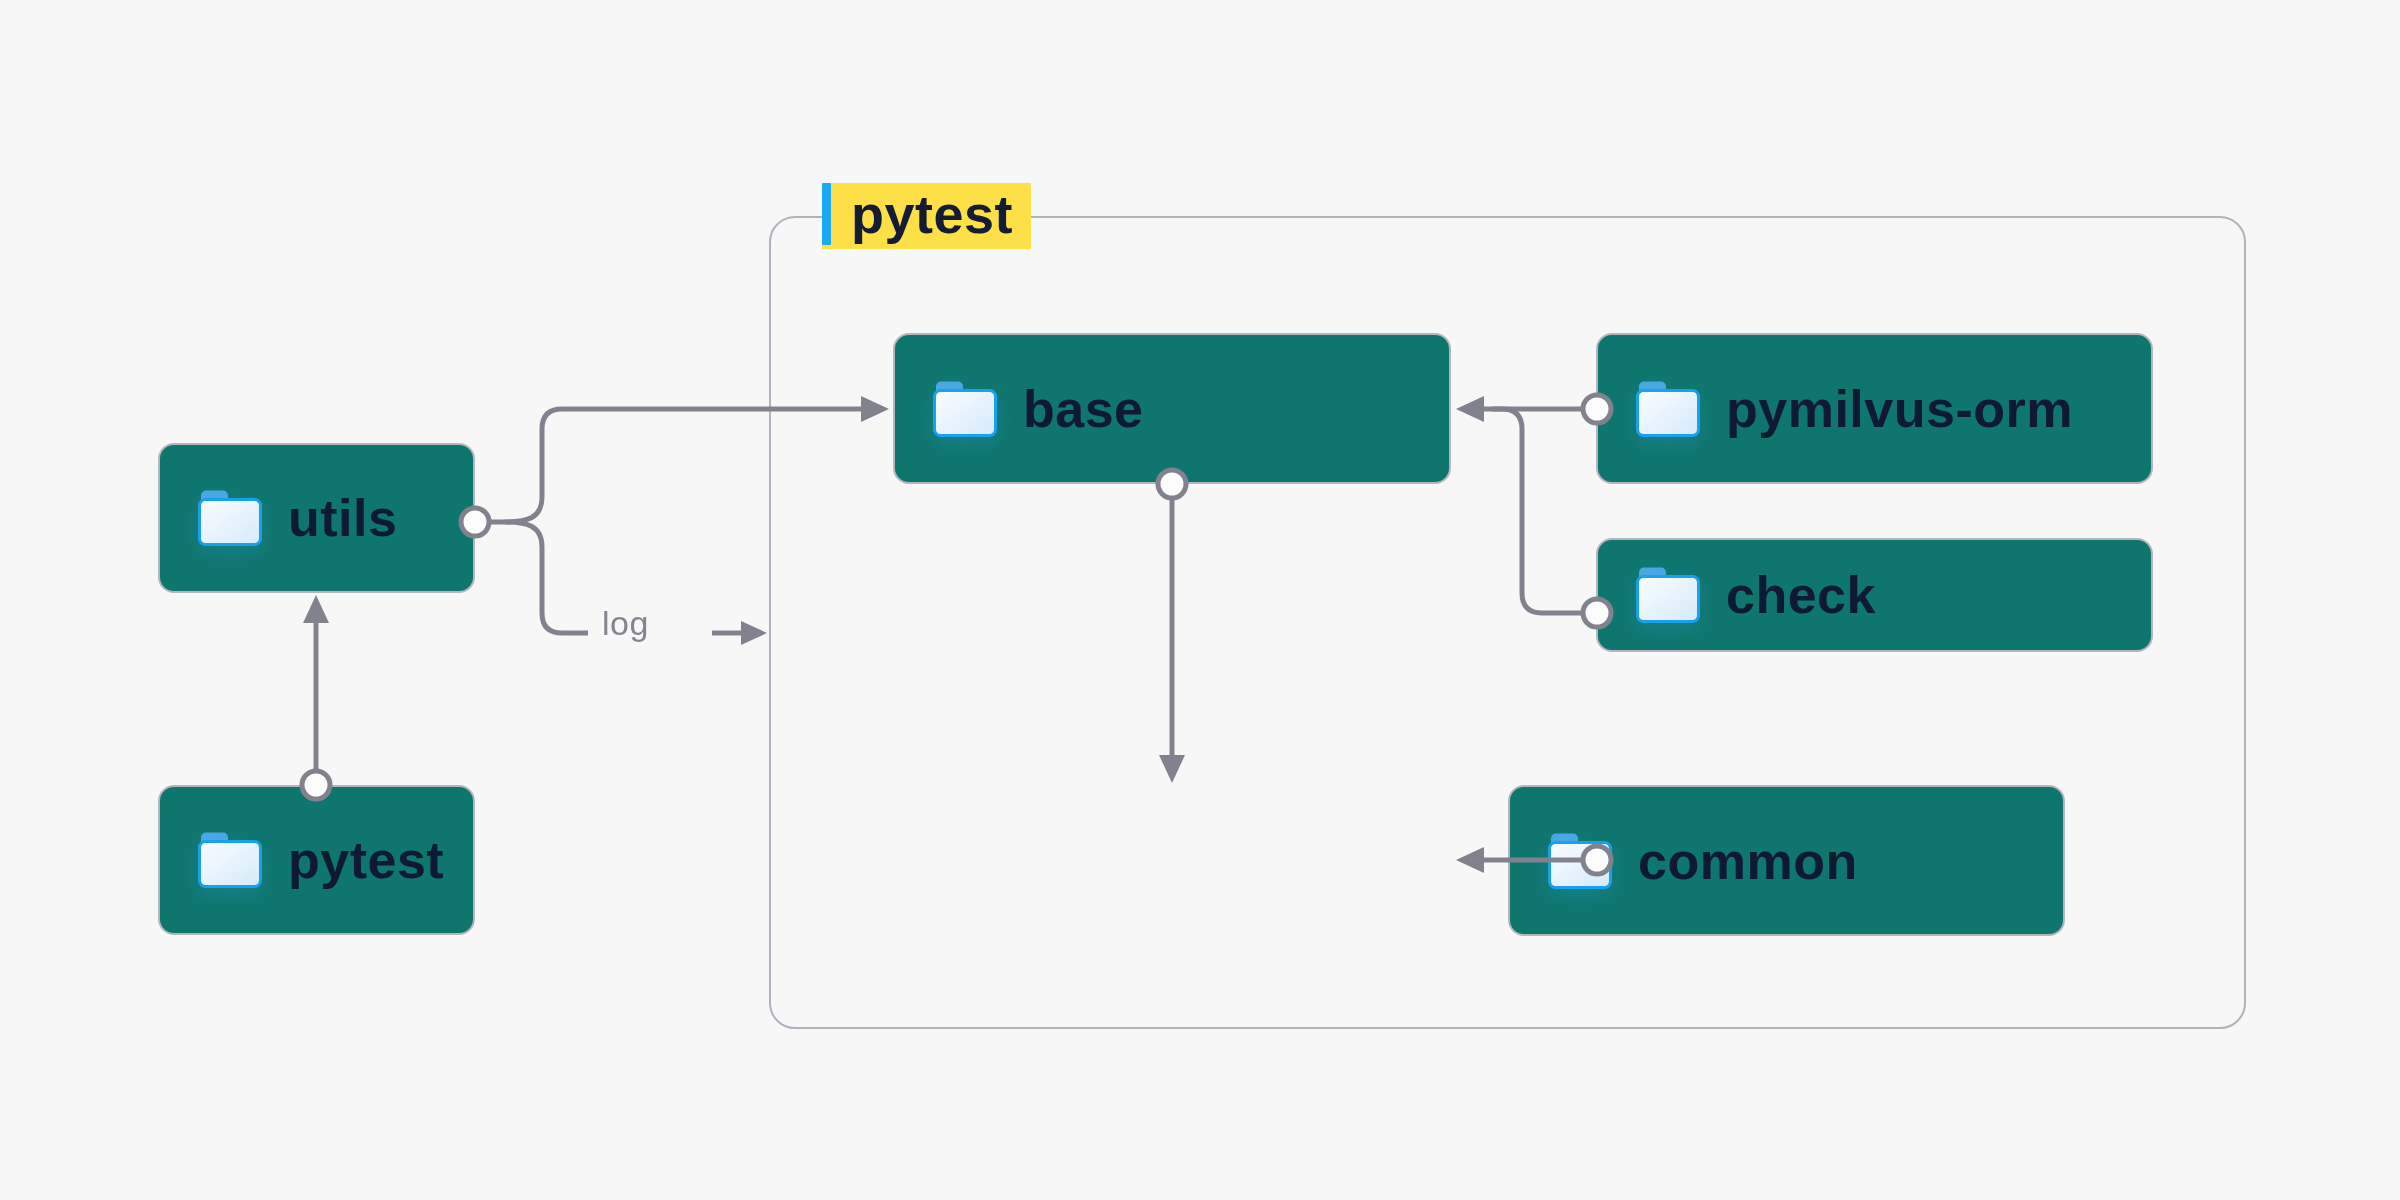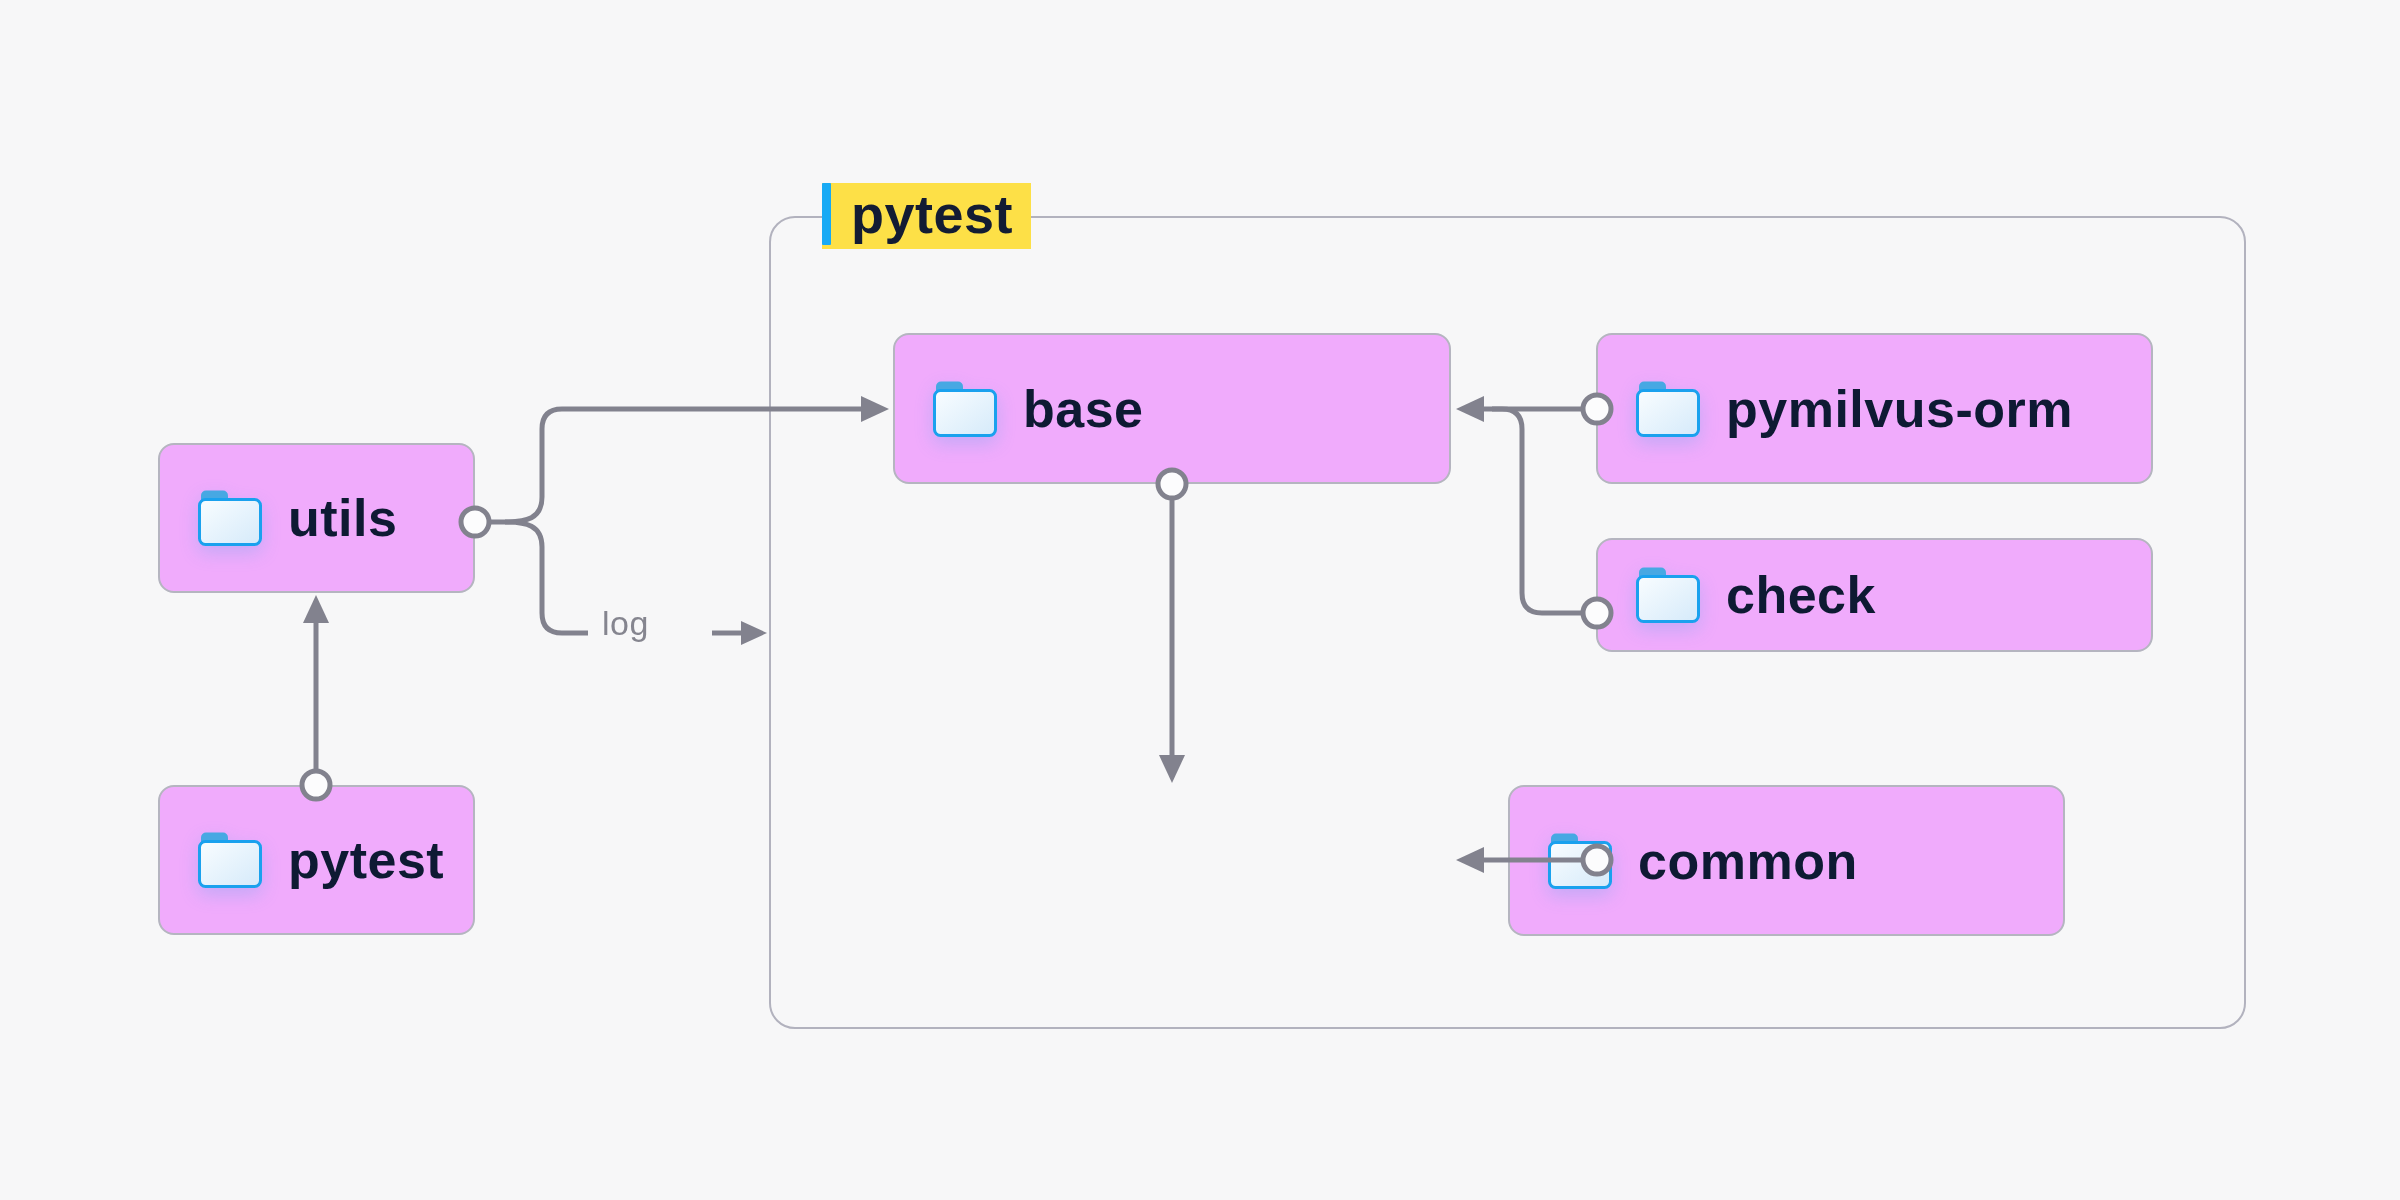--- a/index.html
+++ b/index.html
@@ -36,21 +36,21 @@
   .group-label .group-title{
     font-size:54px;
     font-weight:600;
     color:#131c33;
     letter-spacing:.5px;
   }
 
   
   .node{
     position:absolute;
-    background:#f0abfc;
+    background:#0f766e;
     border:2px solid #b5b5c0;
     border-radius:16px;
     box-sizing:border-box;
     display:flex;
     align-items:center;
     padding-left:38px;
     gap:26px;
   }
   .node .label{
     font-size:52px;

